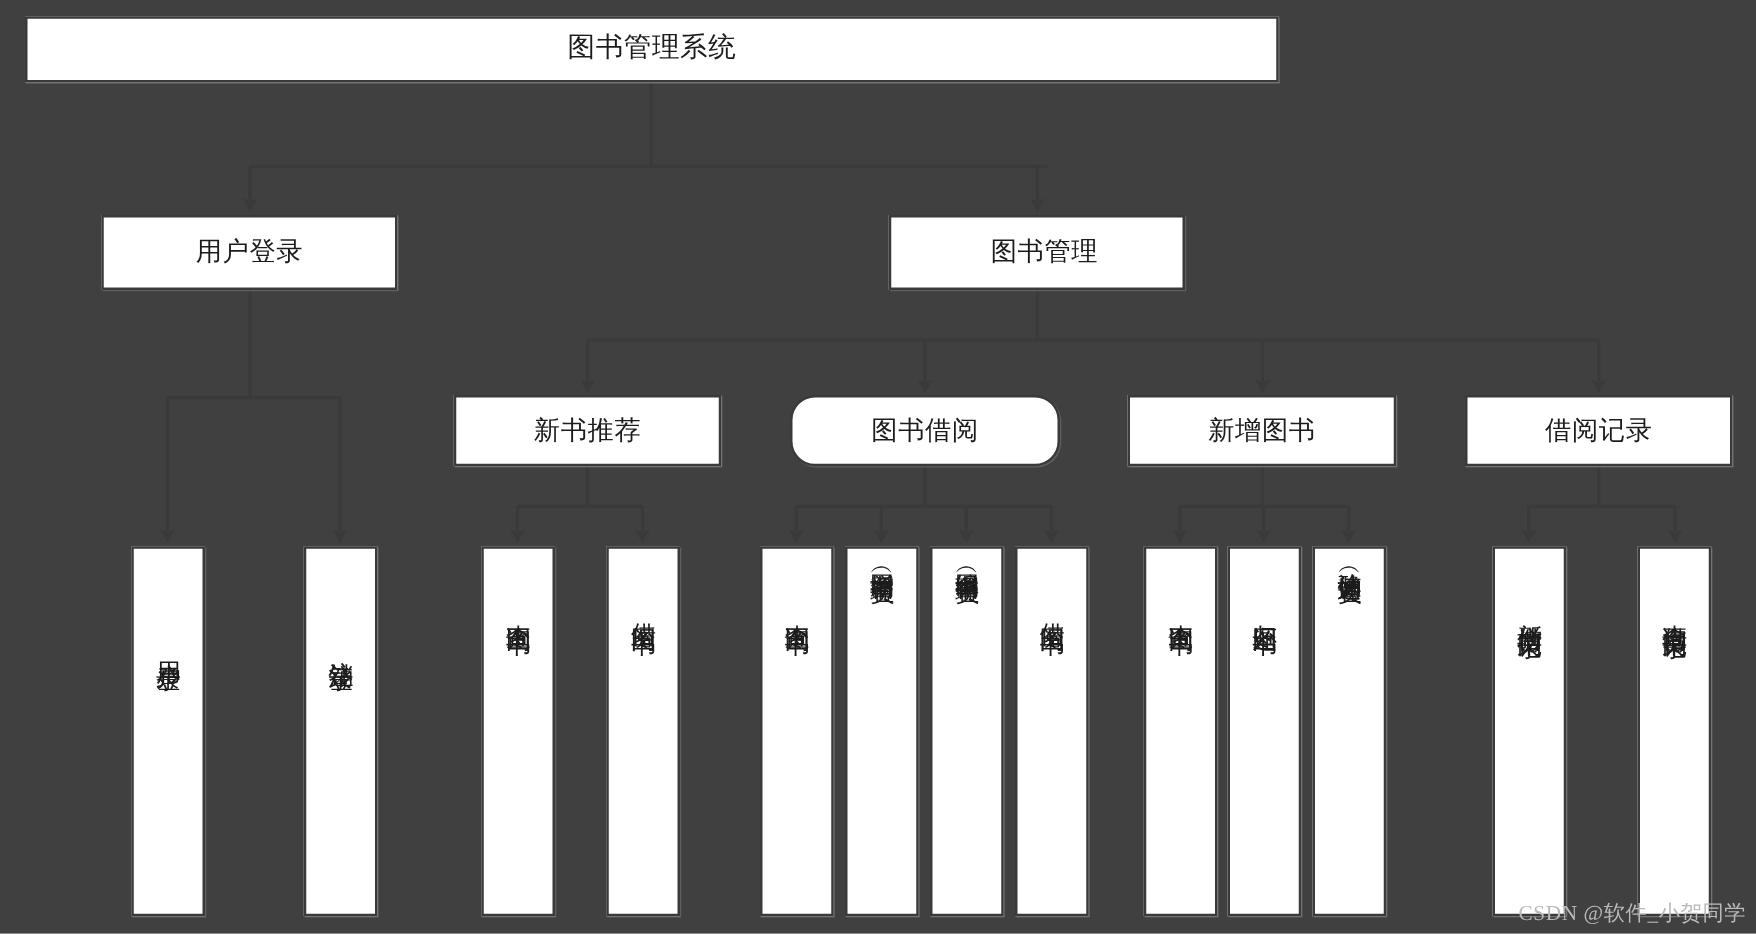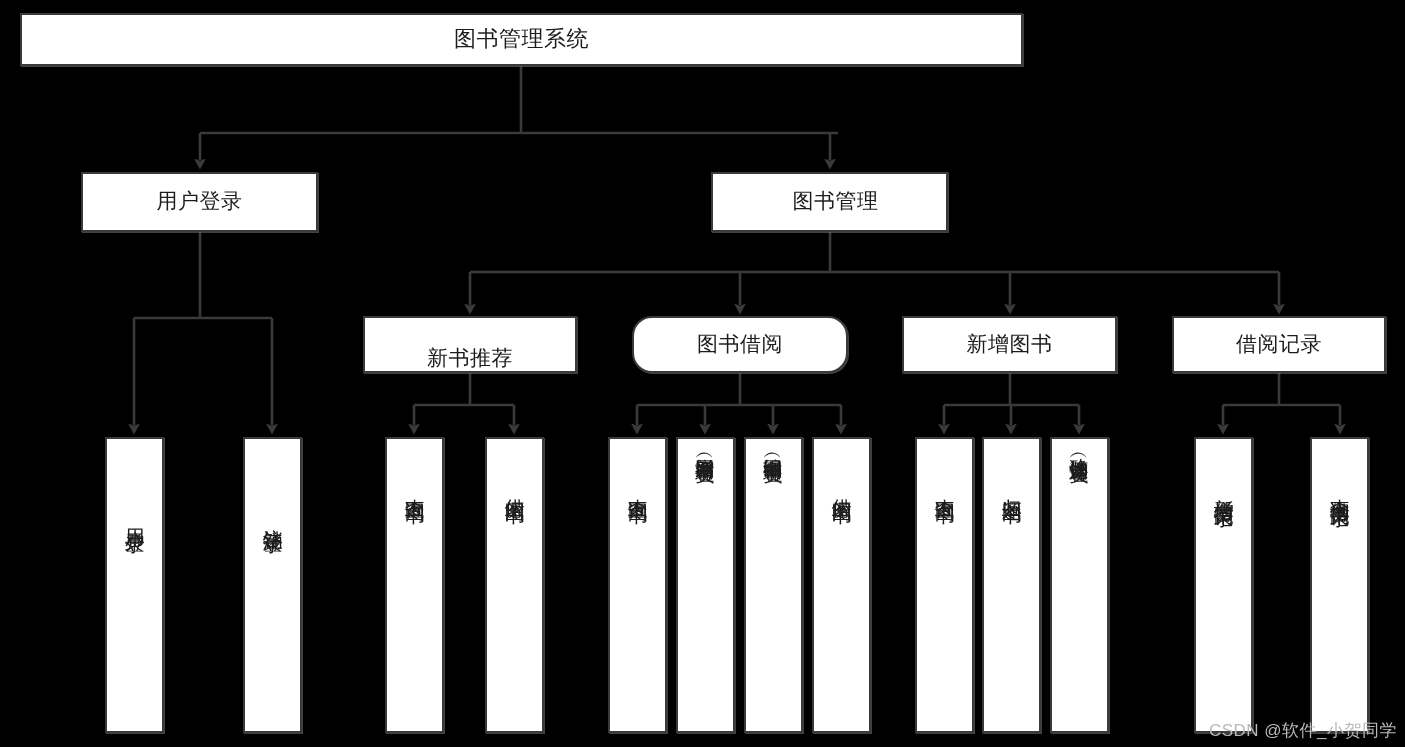--- a/index.html
+++ b/index.html
@@ -8,21 +8,21 @@
     padding: 0;
     background: #ffffff;
   }
   body {
     font-family: "DejaVu Sans", "Liberation Sans", sans-serif;
   }
   #diagram-root {
     position: relative;
     width: 1405px;
     height: 747px;
-    background: #000000;
+    background: #404040;
     overflow: hidden;
   }
   #edge-layer {
     position: absolute;
     left: 0;
     top: 0;
     width: 1405px;
     height: 747px;
     pointer-events: none;
   }
@@ -81,21 +81,21 @@
   }
   #watermark {
     position: absolute;
     right: 8px;
     bottom: 5px;
     font-size: 17px;
     color: #b9b9b9;
     letter-spacing: 0.5px;
     z-index: 5;
     white-space: nowrap;
-    font-family: Liberation Sans, sans-serif;
+    font-family: Liberation Serif, serif;
   }
 </style>
 </head>
 <body>
 
 <div id="diagram-root">
 
   <svg id="edge-layer" viewBox="0 0 1405 747" width="1405" height="747" aria-hidden="true">
     <defs>
       <marker id="arrow" markerWidth="11" markerHeight="12" refX="1.5" refY="6" orient="auto" markerUnits="userSpaceOnUse">
@@ -151,21 +151,21 @@
   </div>
 
   <div class="node horiz" style="left:81px; top:172px; width:237px; height:60px;">
     <span class="label">用户登录</span>
   </div>
 
   <div class="node horiz" style="left:711px; top:172px; width:237px; height:60px;padding-left:12px;">
     <span class="label">图书管理</span>
   </div>
 
-  <div class="node horiz" style="left:363px; top:316px; width:214px; height:57px;align-items:flex-end;">
+  <div class="node horiz" style="left:363px; top:316px; width:214px; height:57px;">
     <span class="label">新书推荐</span>
   </div>
 
   <div class="node horiz" style="left:632px; top:316px; width:216px; height:57px;border-radius:20px;">
     <span class="label">图书借阅</span>
   </div>
 
   <div class="node horiz" style="left:902px; top:316px; width:215px; height:57px;">
     <span class="label">新增图书</span>
   </div>

